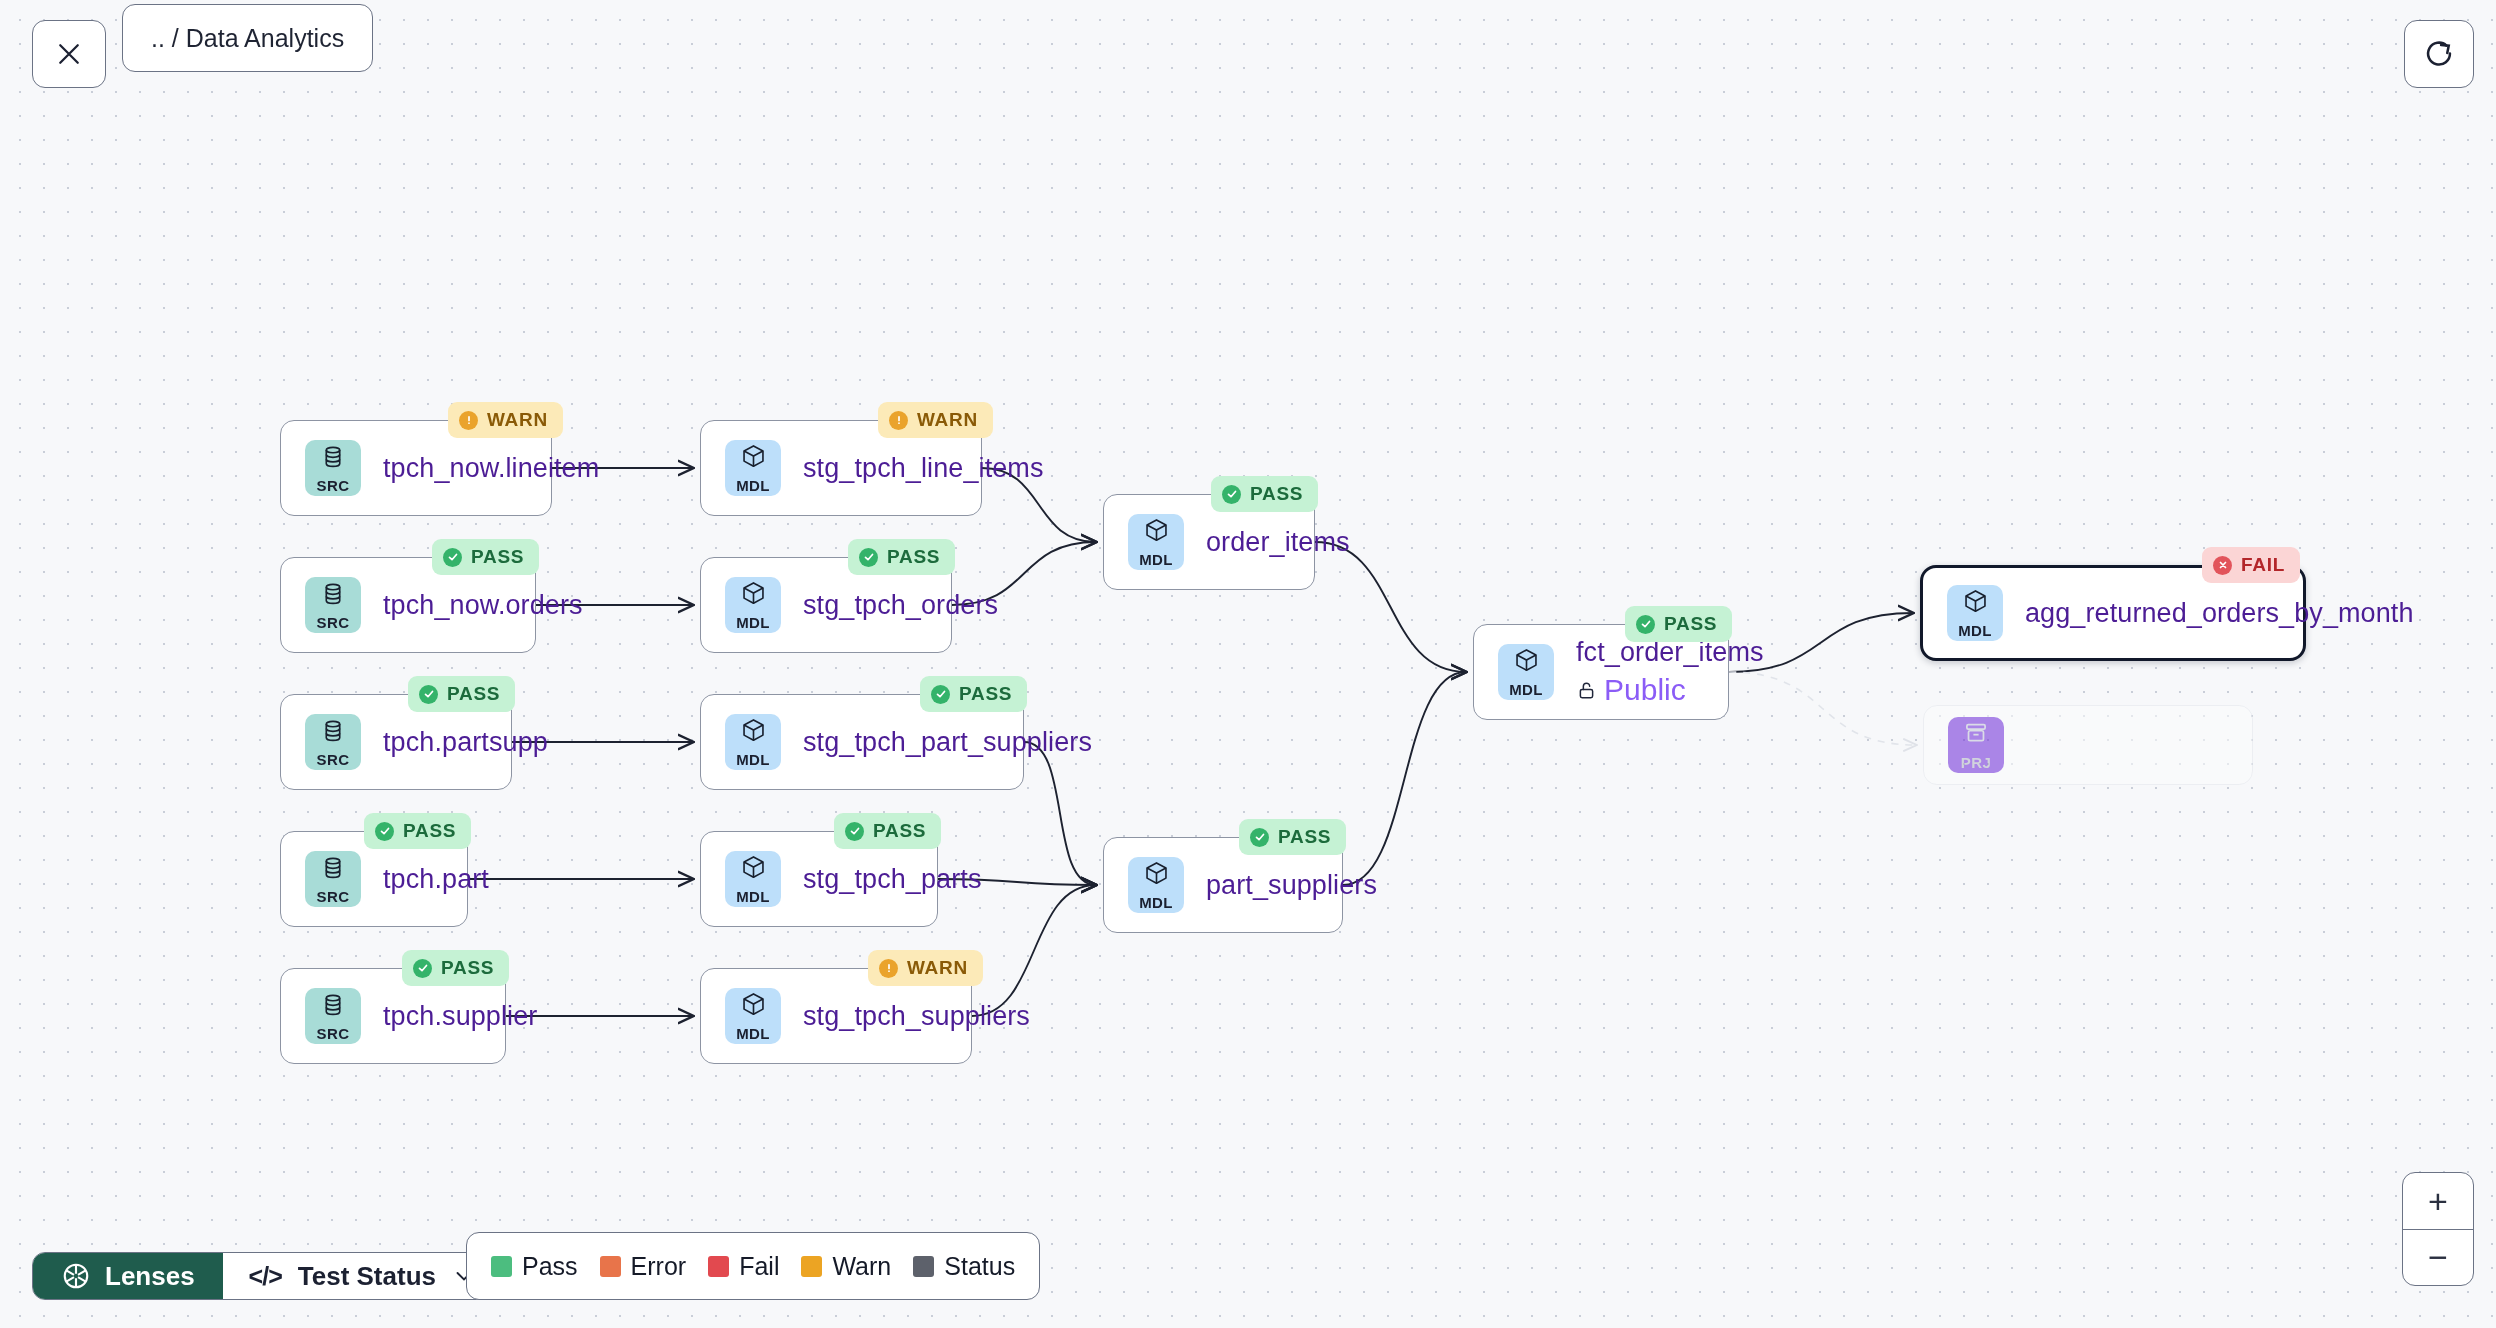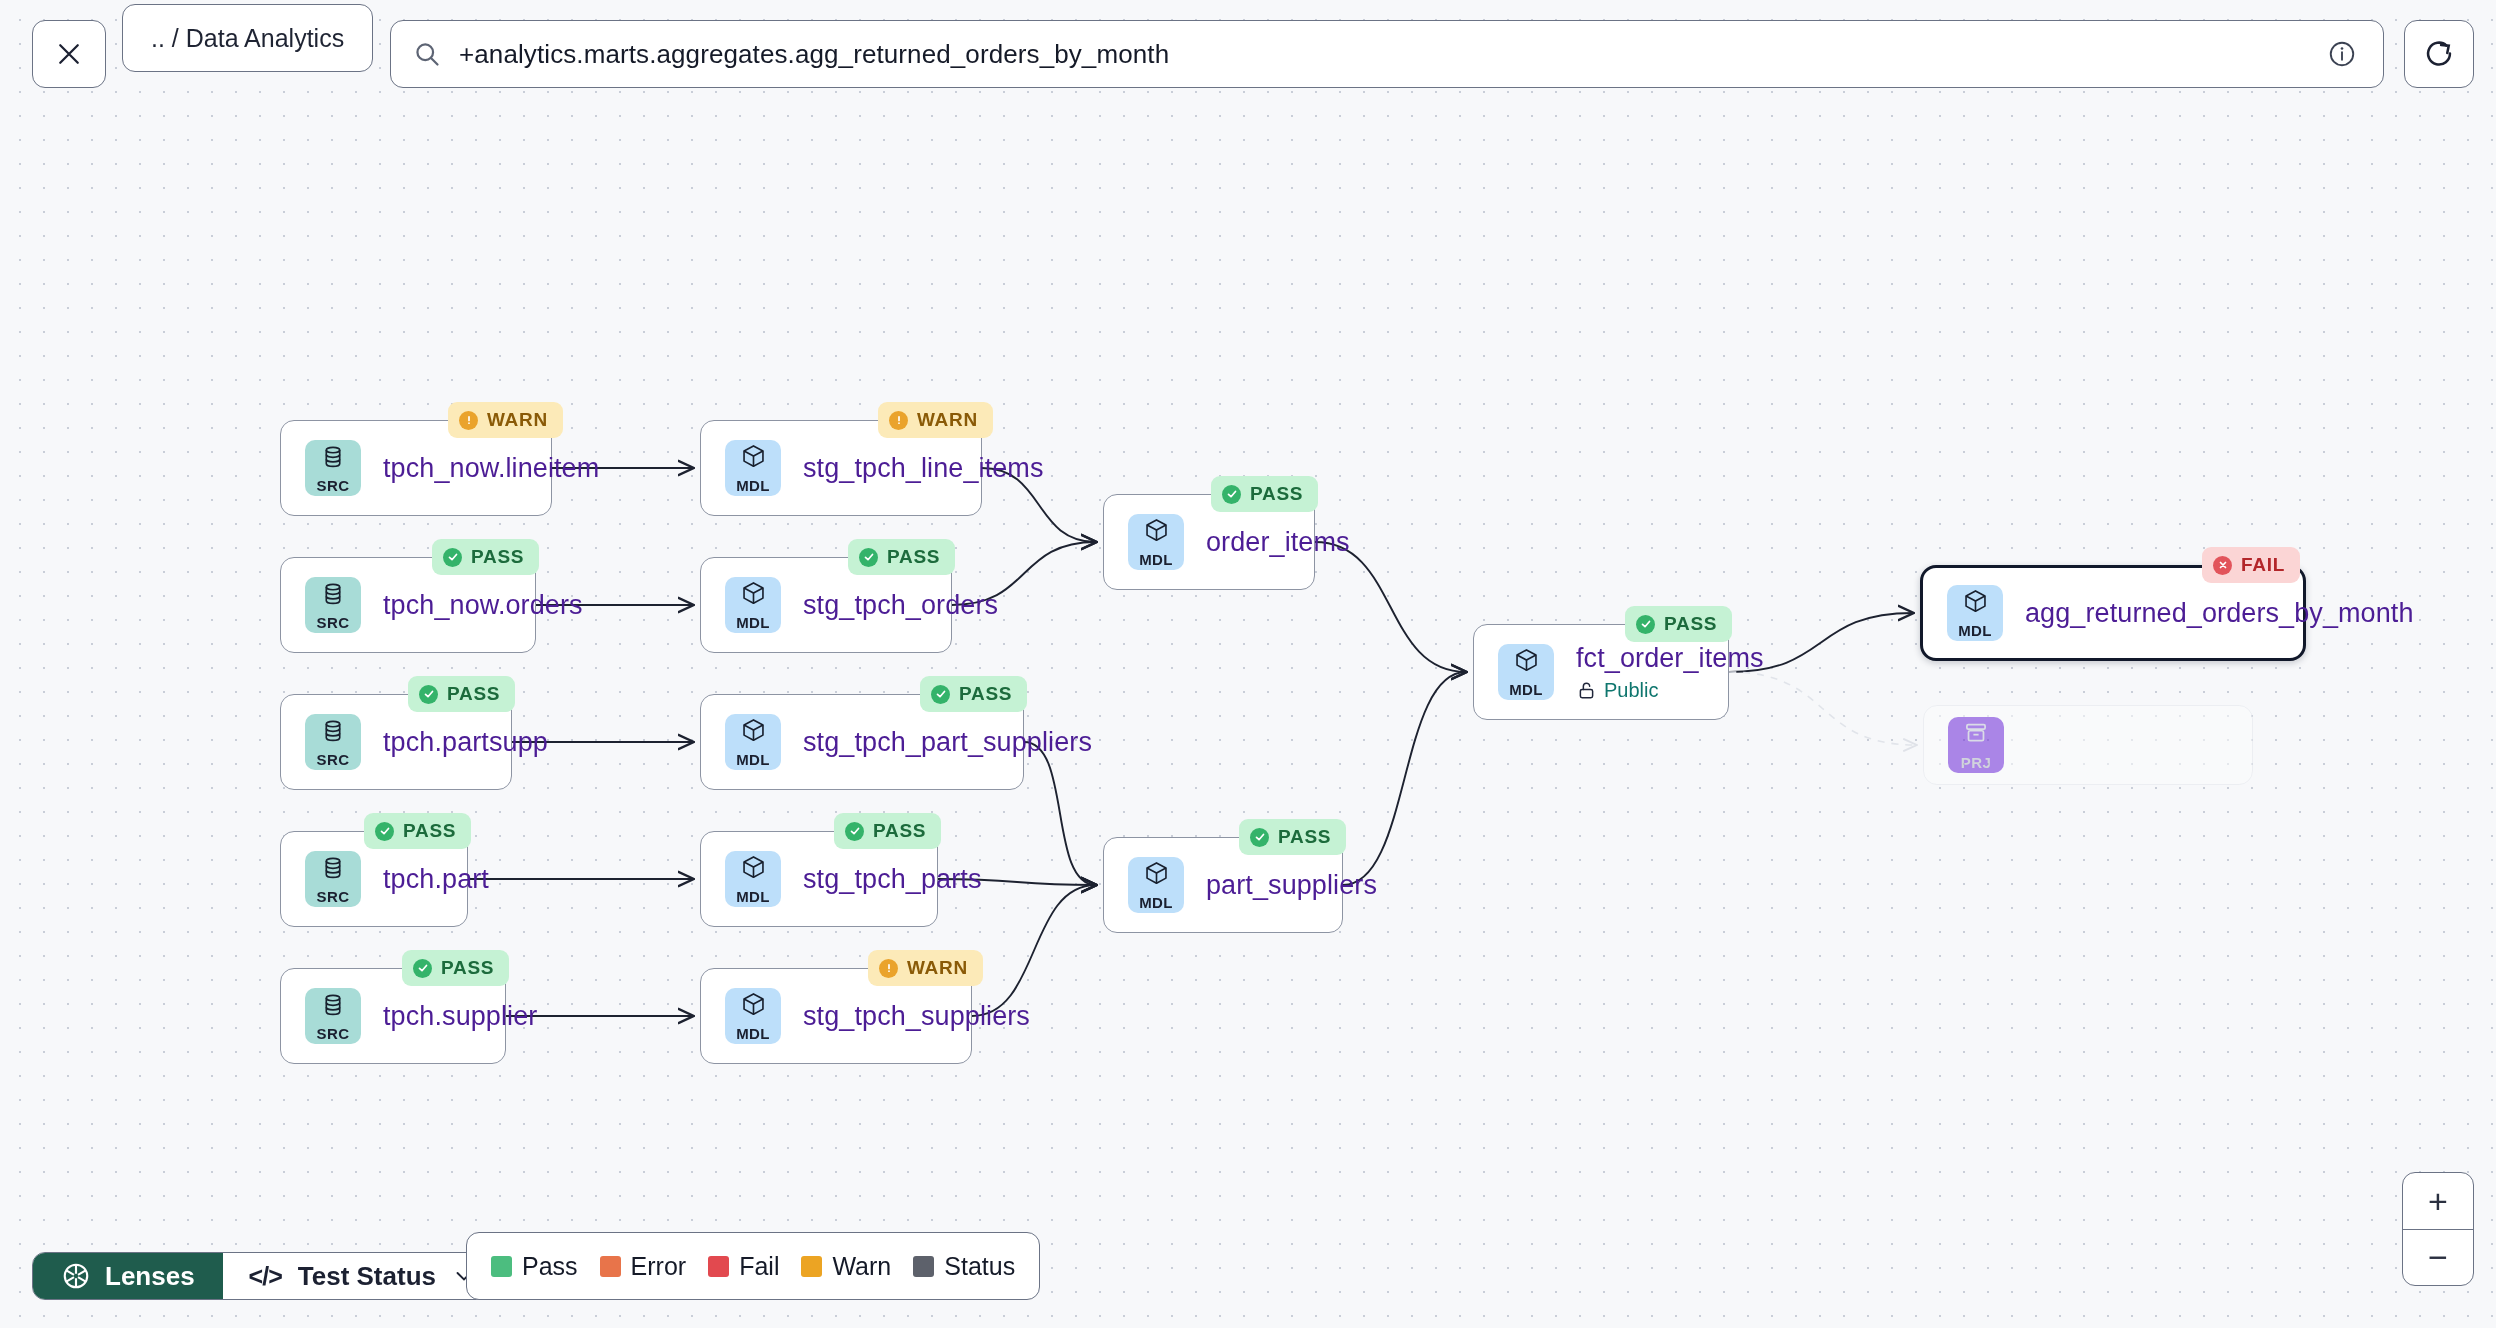--- a/index.html
+++ b/index.html
@@ -113,21 +113,21 @@
   .node-text { margin-left: 22px; min-width: 0; }
   .node-title {
     font-size: 27px;
     color: #4c1d95;
     white-space: nowrap;
     letter-spacing: .1px;
   }
   .node.ghost .node-title { color: #c2c6ce; font-size: 23px; }
   .node-sub {
     display: flex; align-items: center; gap: 7px;
-    font-size: 20px; color: #0f766e; margin-top: 5px;
+    font-size: 30px; color: #8b5cf6; margin-top: 5px;
   }
   .node.ghost .node-sub { color: #c2c6ce; font-size: 23px; margin-top: 3px; }
 
   
   .pill {
     position: absolute;
     display: inline-flex;
     align-items: center;
     gap: 9px;
     height: 36px;
@@ -562,34 +562,20 @@
   <div class="tb-btn" id="close-btn">
     <svg class="ic" width="30" height="30" viewBox="0 0 24 24" fill="none" stroke="#1c2132" stroke-width="1.8" stroke-linecap="round">
       <path d="M5 5 L19 19 M19 5 L5 19"></path>
     </svg>
   </div>
 
   <div class="tb-btn" id="breadcrumb-btn">
     <span>.. / Data Analytics</span>
   </div>
 
-  <div class="tb-btn" id="search-box">
-    <svg class="ic" width="28" height="28" viewBox="0 0 24 24" fill="none" stroke="#5d6474" stroke-width="1.9" stroke-linecap="round">
-      <circle cx="10.5" cy="10.5" r="6.7"></circle>
-        <path d="M15.4 15.4 L21 21"></path>
-    </svg>
-    <span id="search-text">+analytics.marts.aggregates.agg_returned_orders_by_month</span>
-    <span id="info-icon-wrap">
-      <svg class="ic" width="30" height="30" viewBox="0 0 24 24" fill="none" stroke="#3b4252" stroke-width="1.5">
-        <circle cx="12" cy="12" r="9"></circle>
-        <circle cx="12" cy="7.6" r="1.05" fill="#3b4252" stroke="none"></circle>
-        <path d="M12 10.6 L12 16.6" stroke-linecap="round"></path>
-      </svg>
-    </span>
-  </div>
 
   <div class="tb-btn" id="refresh-btn">
     <svg class="ic" width="32" height="32" viewBox="0 0 24 24" fill="none" stroke="#1c2132" stroke-width="1.9" stroke-linecap="round">
       <path d="M20.2 11.6 a8.2 8.2 0 1 1 -2.6 -5.9"></path>
       <path d="M13.6 5.3 L19.3 5.8 L18.2 11.3"></path>
     </svg>
   </div>
 </div>
 
 <div id="bottombar">

